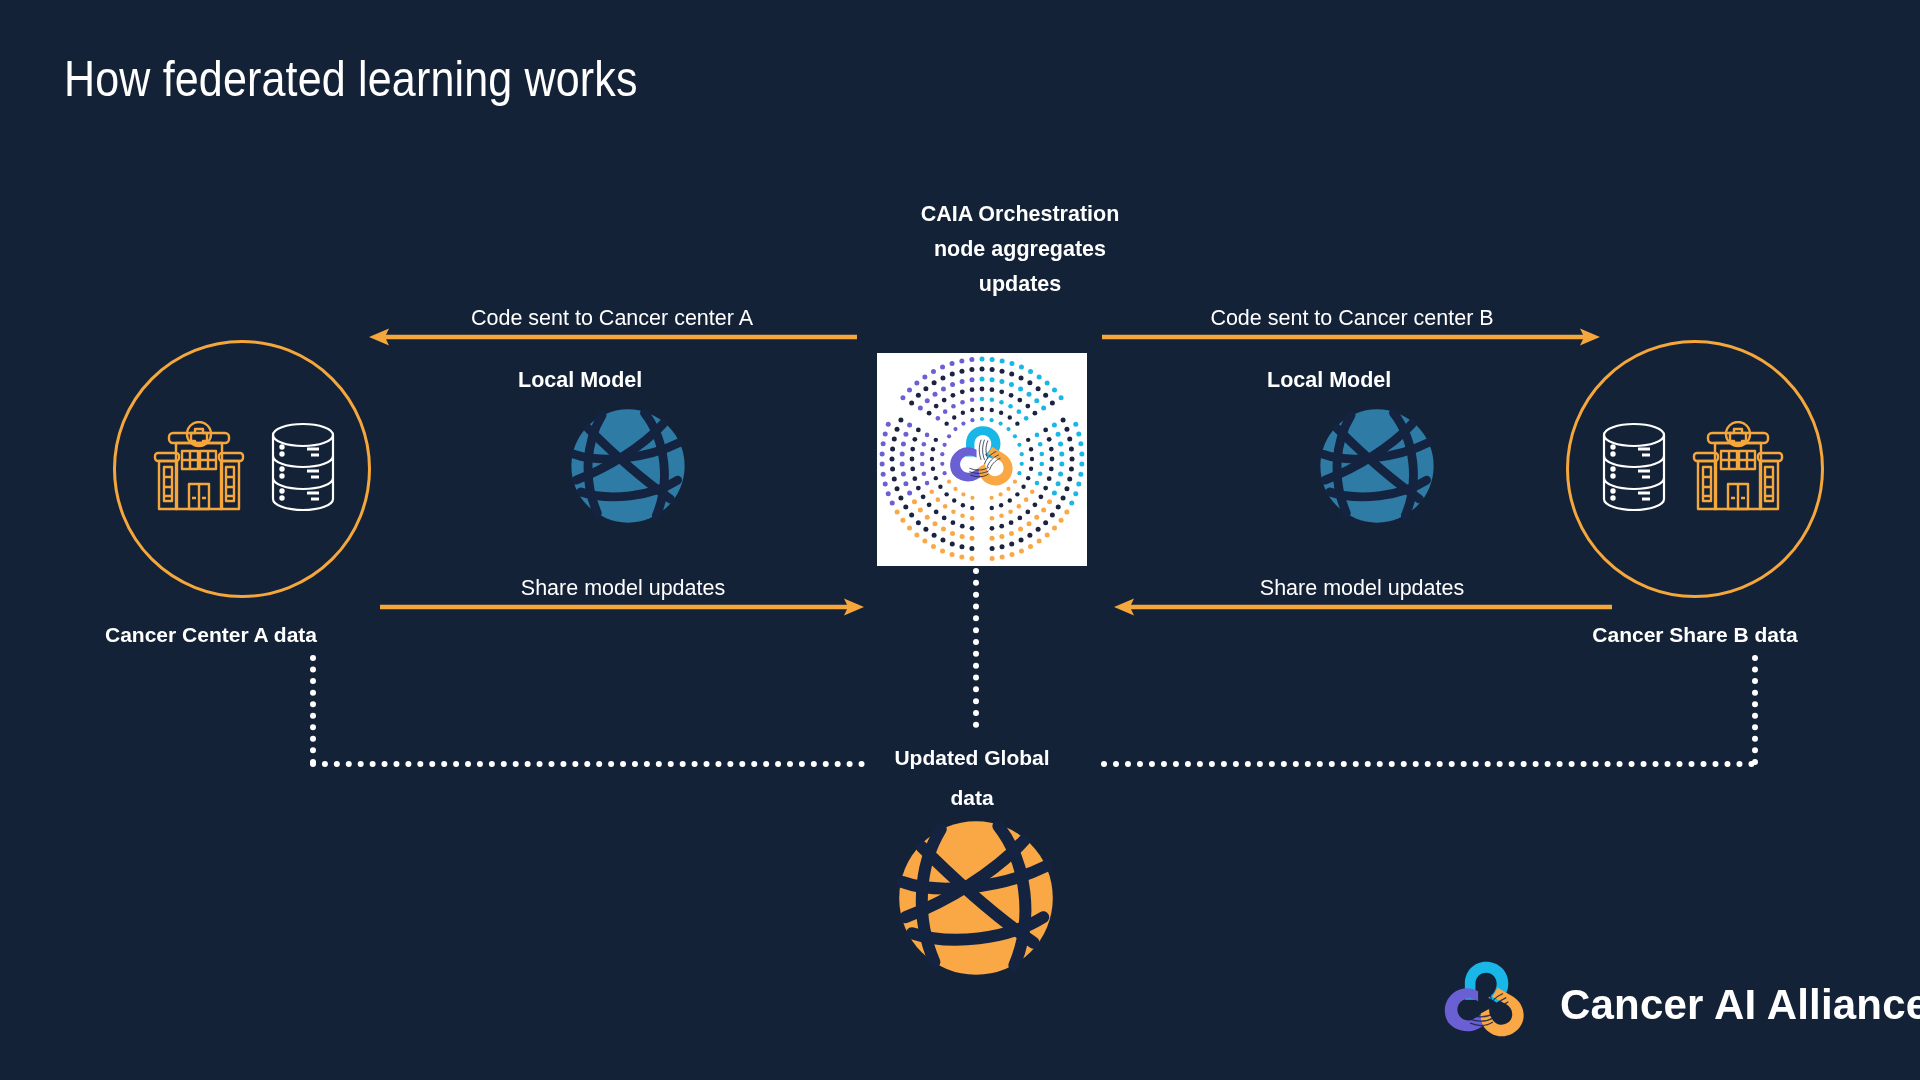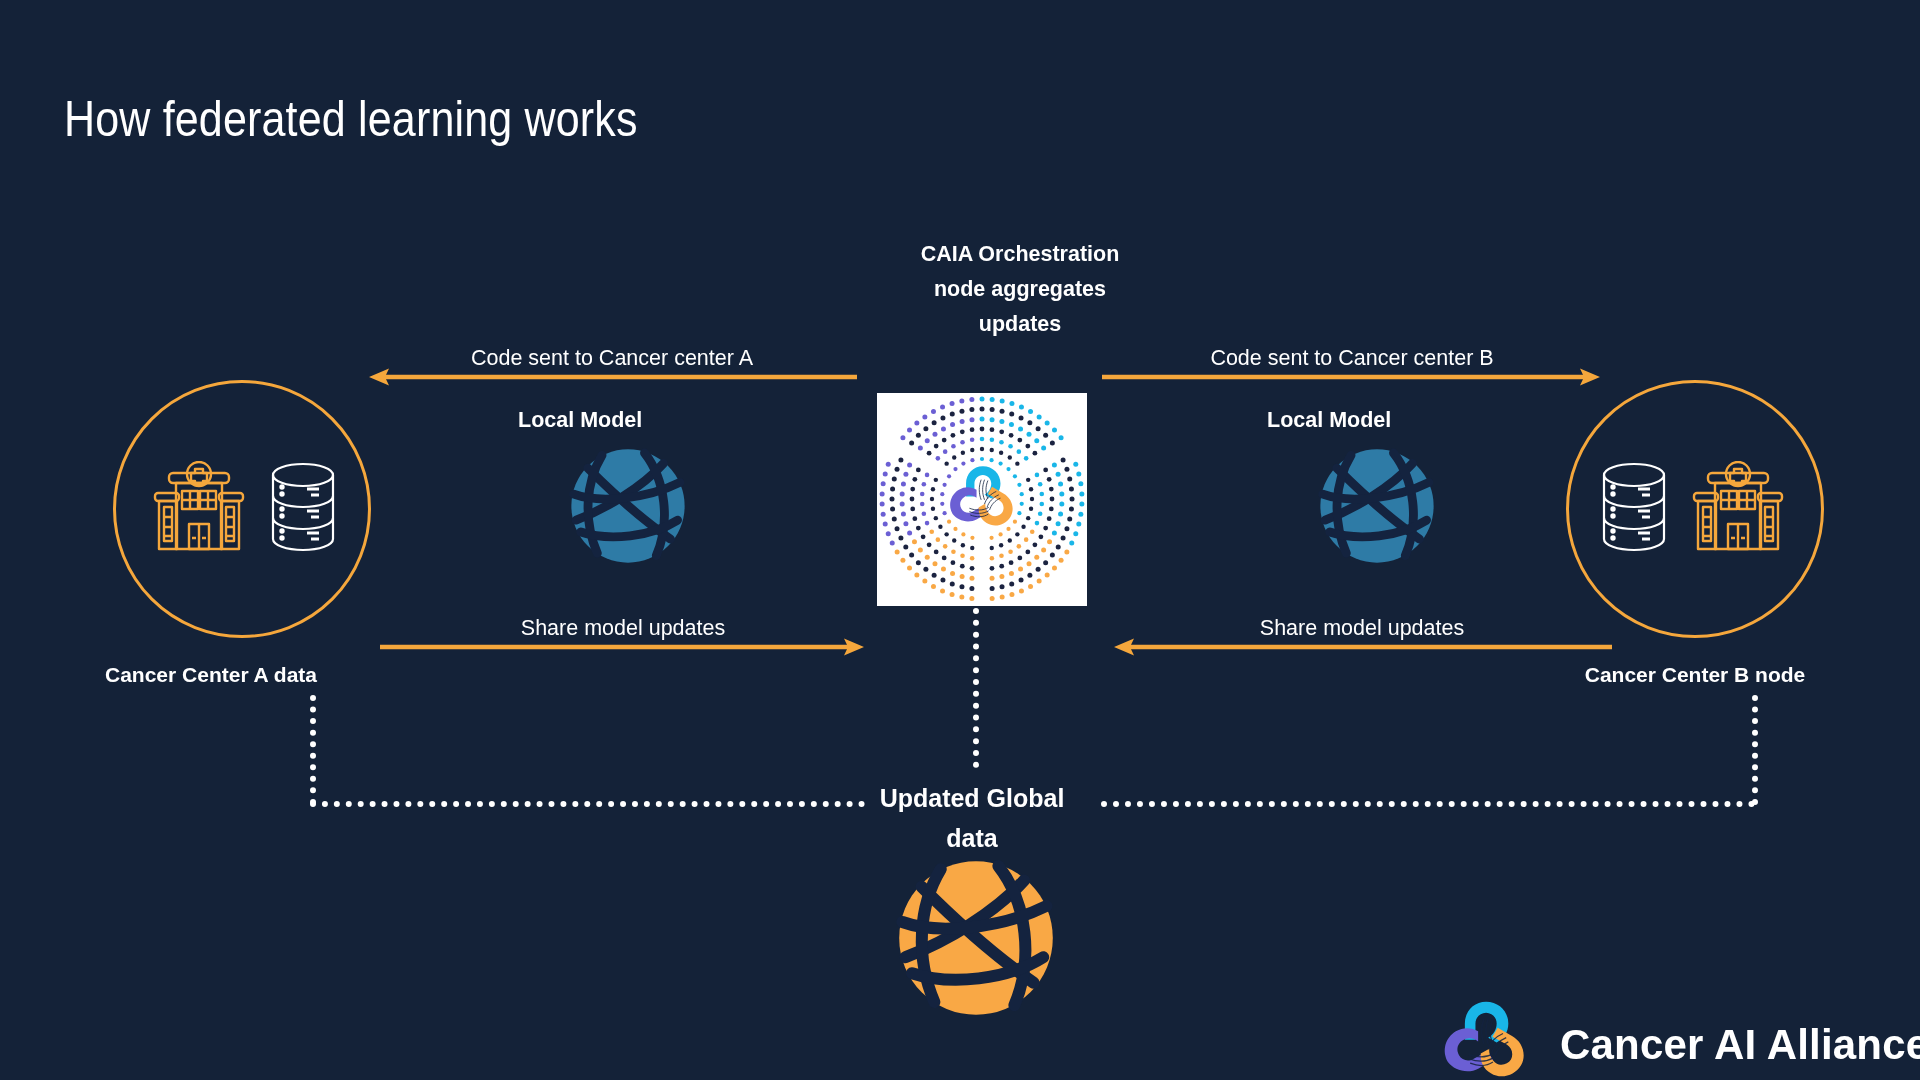--- a/index.html
+++ b/index.html
@@ -4,21 +4,21 @@
 <style>
   * { margin:0; padding:0; box-sizing:border-box; }
   html,body { width:1920px; height:1080px; }
   body {
     background:#142238;
     font-family:"Liberation Sans", sans-serif;
     color:#ffffff;
     overflow:hidden;
     position:relative;
   }
-  .stage { position:absolute; inset:0;margin-top:40px; }
+  .stage { position:absolute; inset:0; }
 
   
   #page-title {
     position:absolute; left:64px; top:50px;
     font-size:50px; font-weight:400; letter-spacing:0.2px;
     color:#ffffff;
     transform:scaleX(0.86); transform-origin:left center;
     white-space:nowrap;
   }
 
@@ -91,21 +91,21 @@
   }
   #dot-v-left    { left:310px;  top:655px;  height:110px; }
   #dot-h-left    { left:310px;  top:761px;  width:555px; }
   #dot-v-right   { left:1752px; top:655px;  height:110px; }
   #dot-h-right   { left:1101px; top:761px;  width:654px; }
   #dot-v-center  { left:973px;  top:568px;  height:160px; }
 
   
   #updated-global-label {
     position:absolute; left:862px; top:738px; width:220px;
-    text-align:center; font-weight:bold; font-size:25px;
+    text-align:center; font-weight:bold; font-size:21px;
     line-height:40px; color:#ffffff;
   }
   #updated-global-globe {
     position:absolute; left:896px; top:818px;
     width:160px; height:160px;
   }
 
   
   #brand-logo {
     position:absolute; left:1432px; top:950px;
@@ -514,21 +514,21 @@
           <rect x="37" y="30" width="16" height="18"></rect>
           <path d="M45 30 v18 M37 39 h16"></path>
           <rect x="55" y="30" width="16" height="18"></rect>
           <path d="M63 30 v18 M55 39 h16"></path>
           <rect x="44" y="63" width="20" height="25"></rect>
           <path d="M54 63 v25 M47 77 h4 M57 77 h4"></path>
         </svg>
       </span>
     </div>
   </div>
-  <div class="center-label" id="label-b">Cancer Center B node</div>
+  <div class="center-label" id="label-b">Cancer Share B data</div>
 
   <div class="local-model" id="local-model-a">
     <div class="lm-title">Local Model</div>
     <div class="lm-globe">
       <svg width="118" height="118" viewBox="0 0 100 100">
         <circle cx="50" cy="50" r="48" fill="#2E7BA6"></circle>
         <g stroke="#14233F" stroke-width="7.5" fill="none" stroke-linecap="round">
           <path d="M16 18 C38 40 60 60 86 78"></path>
           <path d="M6 62 C32 52 62 34 80 14"></path>
           <path d="M28 7 C14 30 12 62 24 90"></path>

